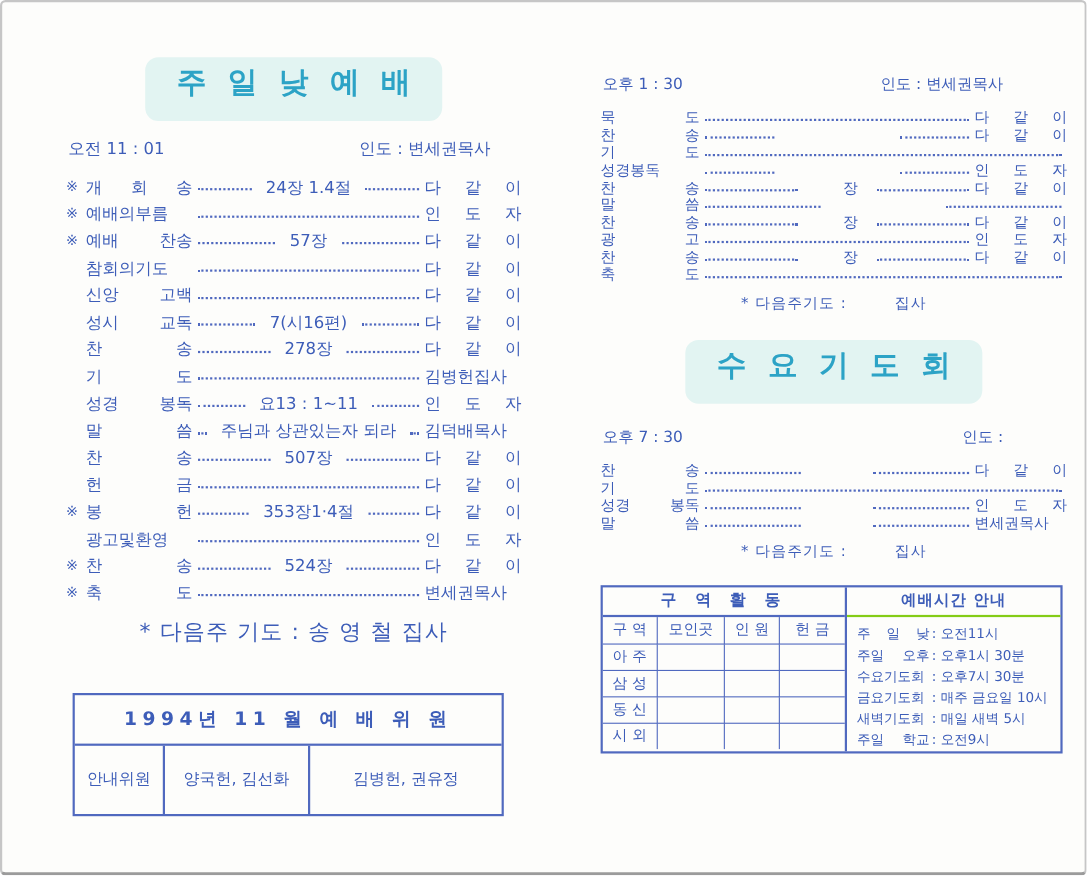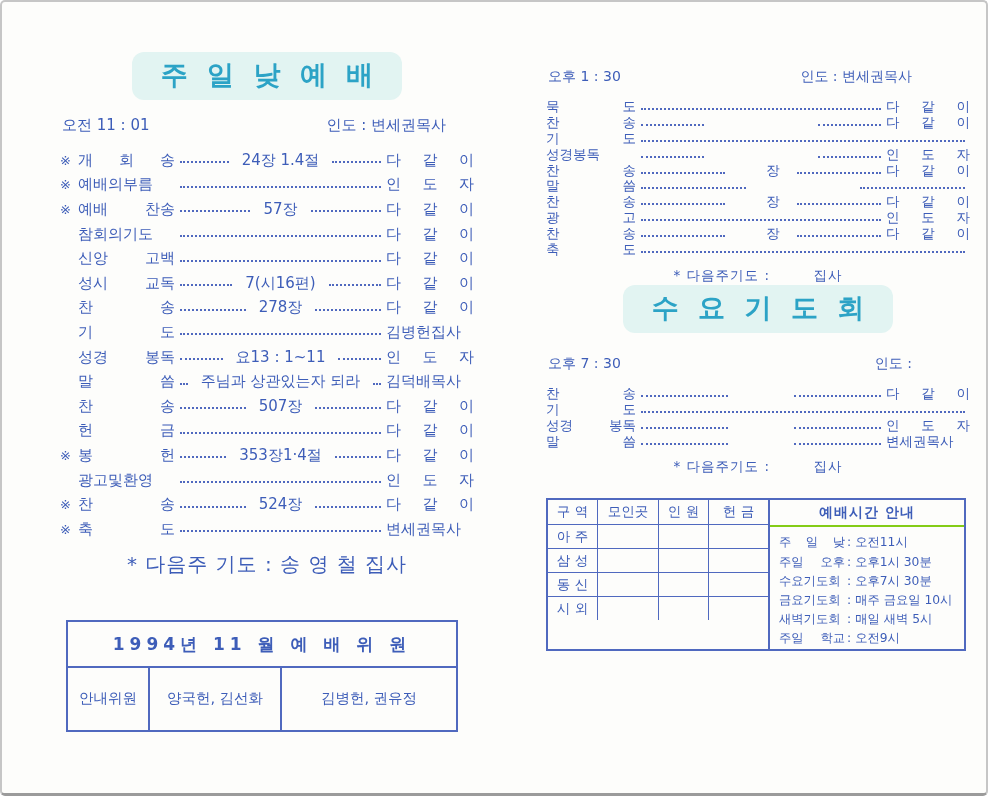--- a/index.html
+++ b/index.html
@@ -14,23 +14,23 @@
     color:#3d5db8;
   }
   .col { position:absolute; top:50px; }
   .col-left  { left:58px;  width:414px; }
   .col-right { left:544px; width:424px; }
 
   .title-wrap { text-align:center; }
   .sec-title {
     display:inline-block; background:#e2f4f2; color:#2ca3c6;
     font-size:27px; font-weight:bold; letter-spacing:5px;
-    padding:5px 24px 7px 29px; border-radius:12px; white-space:nowrap;
+    padding:5px 24px 17px 29px; border-radius:12px; white-space:nowrap;
   }
-  .wed-title-wrap { }
+  .wed-title-wrap { margin-top:24px; }
 
   .meta { display:flex; justify-content:space-between; font-size:15px; margin-top:16px; padding:0 2px; }
   .col-right .meta { font-size:14px; }
   .meta-right { padding-right:26px; }
   .col-right .meta-right { padding-right:56px; }
 
   .rows { margin-top:13px; }
   .srow { display:flex; align-items:center; }
   .col-left  .srow { height:24.6px; font-size:15px; }
   .col-right .srow { height:15.9px; font-size:13.5px; }
@@ -375,20 +375,21 @@
     <span class="dots"></span>
     <span class="mid gap">&nbsp;</span>
     <span class="dots"></span>
     <span class="rgt">변세권목사</span>
   </div>
 </div>
     <div class="row-footer">* 다음주기도 :　　　집사</div>
 
     <div class="btable">
       <div class="gpanel">
+        <div class="gtitle">구 역 활 동</div>
         <div class="ggrid" id="group-grid">
           <div class="gcell ghead">구 역</div>
           <div class="gcell ghead">모인곳</div>
           <div class="gcell ghead">인 원</div>
           <div class="gcell ghead">헌 금</div>
 
   <div class="gcell glabel">아 주</div>
   <div class="gcell"></div>
   <div class="gcell"></div>
   <div class="gcell"></div>

